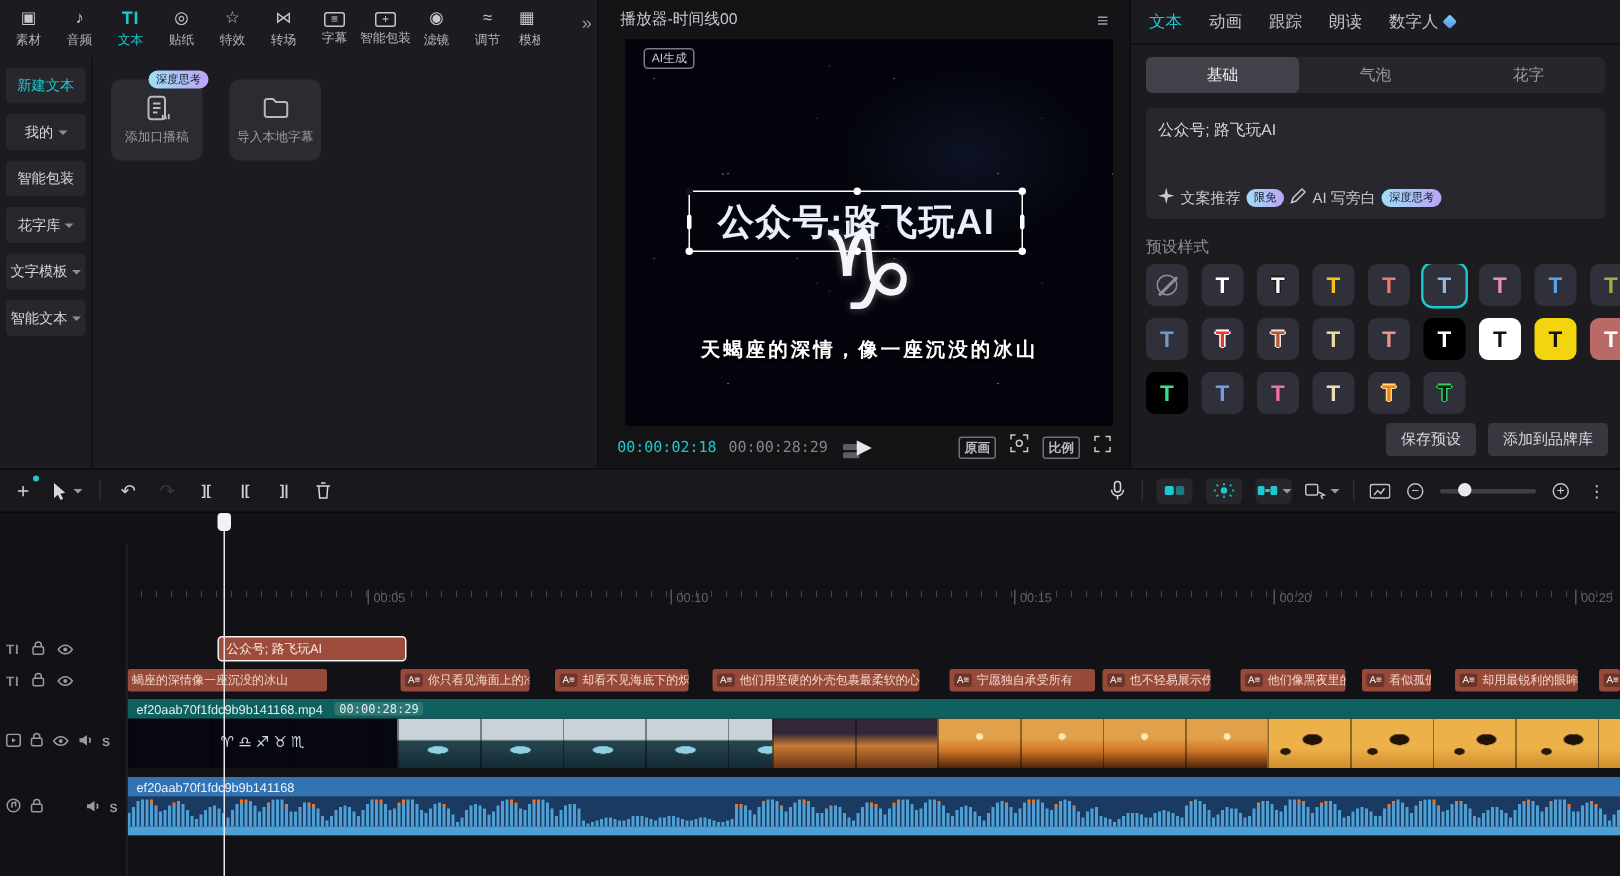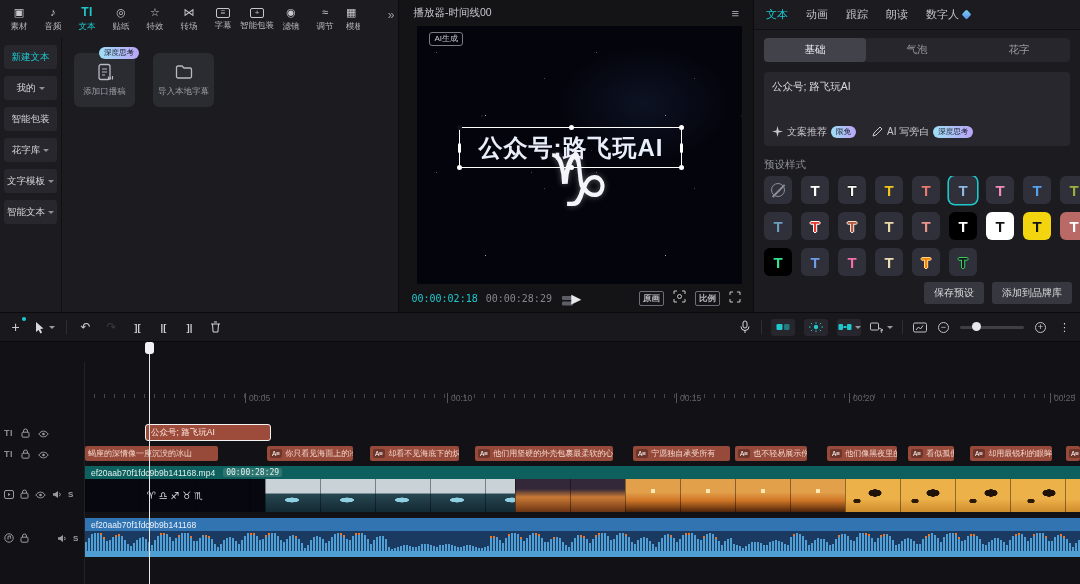--- a/index.html
+++ b/index.html
@@ -71,21 +71,21 @@
   .chip{font-size:8.5px;color:#b9b9c0;border:1px solid #6e6e76;border-radius:2px;padding:0 3px;line-height:13px;cursor:pointer;font-weight:bold;}
   
   .tabs{height:30px;display:flex;align-items:center;gap:18px;padding:0 12px;font-size:11px;border-bottom:1px solid #101013;}
   .tab{color:#c2c2c8;display:flex;align-items:center;gap:4px;cursor:pointer;}
   .tab.active{color:#1ec9ce;}
   .vip{width:7px;height:7px;transform:rotate(45deg);background:linear-gradient(135deg,#7ad8f0,#5a8af0);border-radius:1.5px;}
   .subtabs{margin:8px 10px 0;background:#26262c;border-radius:4px;display:flex;height:24px;}
   .subtab{flex:1;display:flex;align-items:center;justify-content:center;font-size:10.5px;color:#9a9aa2;border-radius:4px;cursor:pointer;}
   .subtab.active{background:#42424b;color:#f0f0f2;}
   .textbox{margin:10px 10px 0;height:74px;background:#27272d;border-radius:4px;position:relative;padding:8px;font-size:10.5px;color:#d8d8dc;}
-  .tools{position:absolute;left:8px;bottom:7px;display:flex;align-items:center;gap:16px;margin-top:44px;}
+  .tools{position:absolute;left:8px;bottom:7px;display:flex;align-items:center;gap:4px;margin-top:44px;}
   .tool{display:flex;align-items:center;gap:4px;font-size:10px;color:#c6c6cc;cursor:pointer;}
   .preset-h{margin:12px 10px 4px;font-size:10.5px;color:#8f8f97;}
   .grid{margin-left:10px;width:316px;overflow:hidden;display:grid;grid-template-columns:repeat(9,28px);gap:8px 9px;height:100px;}
   .tile{width:28px;height:28px;background:#30303a;border-radius:6px;display:flex;align-items:center;justify-content:center;cursor:pointer;}
   .tile.selected{box-shadow:0 0 0 1.6px #1ec9ce;}
   .tg{font-weight:700;font-size:15px;line-height:1;}
   .none-ic{width:14px;height:14px;border:1.5px solid #8e8e96;border-radius:50%;position:relative;display:block;}
   .none-ic::after{content:"";position:absolute;left:-2px;top:5.5px;width:17px;height:1.5px;background:#8e8e96;transform:rotate(-45deg);}
   .insp-foot{position:absolute;right:8px;bottom:8px;display:flex;gap:8px;}
   .ibtn{background:#37373f;color:#d8d8dc;font-size:10px;padding:4px 10px;border-radius:3px;cursor:pointer;}
@@ -256,20 +256,21 @@
           <div class="seltext">公众号;路飞玩AI</div>
           <span class="hdl tl"></span>
           <span class="hdl tr"></span>
           <span class="hdl bl"></span>
           <span class="hdl br"></span>
           <span class="hdl tm"></span>
           <span class="hdl bm"></span>
           <span class="hdl lm"></span>
           <span class="hdl rm"></span>
         </div>
+        <div class="v-sub">天蝎座的深情，像一座沉没的冰山</div>
       </div>
       <div class="controls">
         <span class="tc">00:00:02:18</span>
         <span class="td">00:00:28:29</span>
         <span class="qicon"></span>
         <span class="play">▶</span>
         <span class="ctrl-right">
           <span class="chip">原画</span>
           <span><svg width="13" height="13" viewBox="0 0 13 13">
                 <path d="M1 4V1h3M9 1h3v3M12 9v3H9M4 12H1V9" stroke="#c8c8cc" fill="none"></path>

